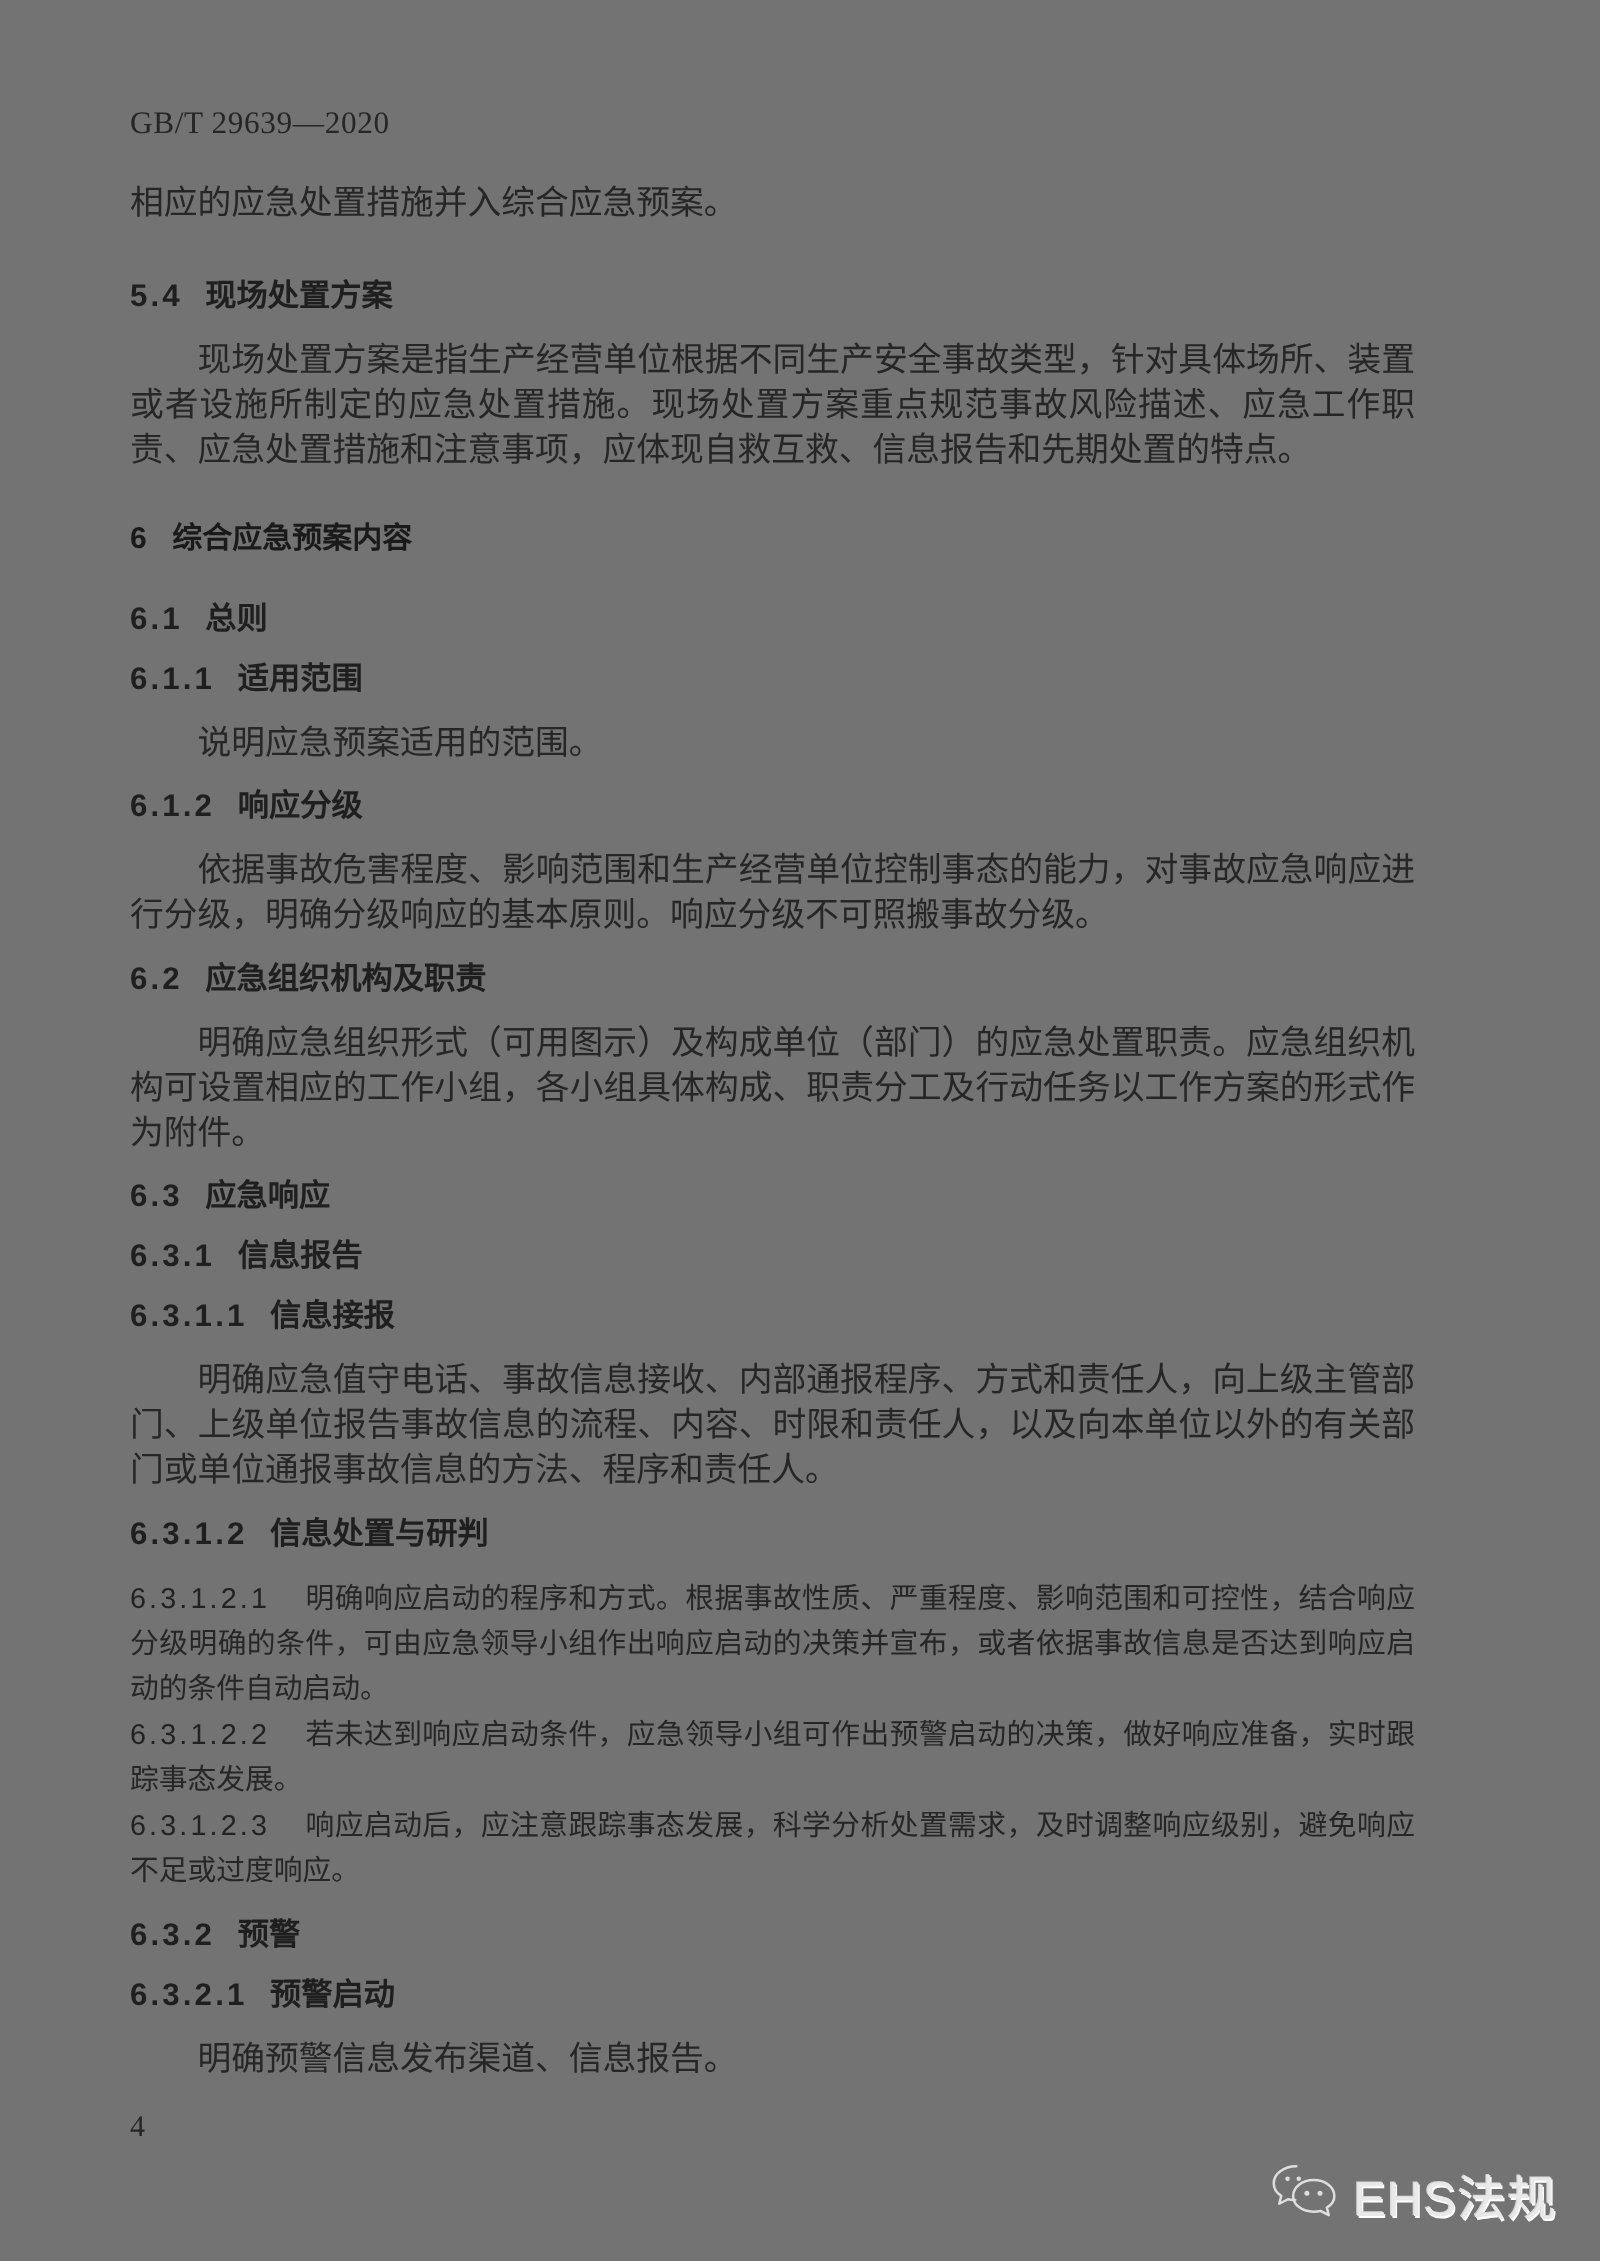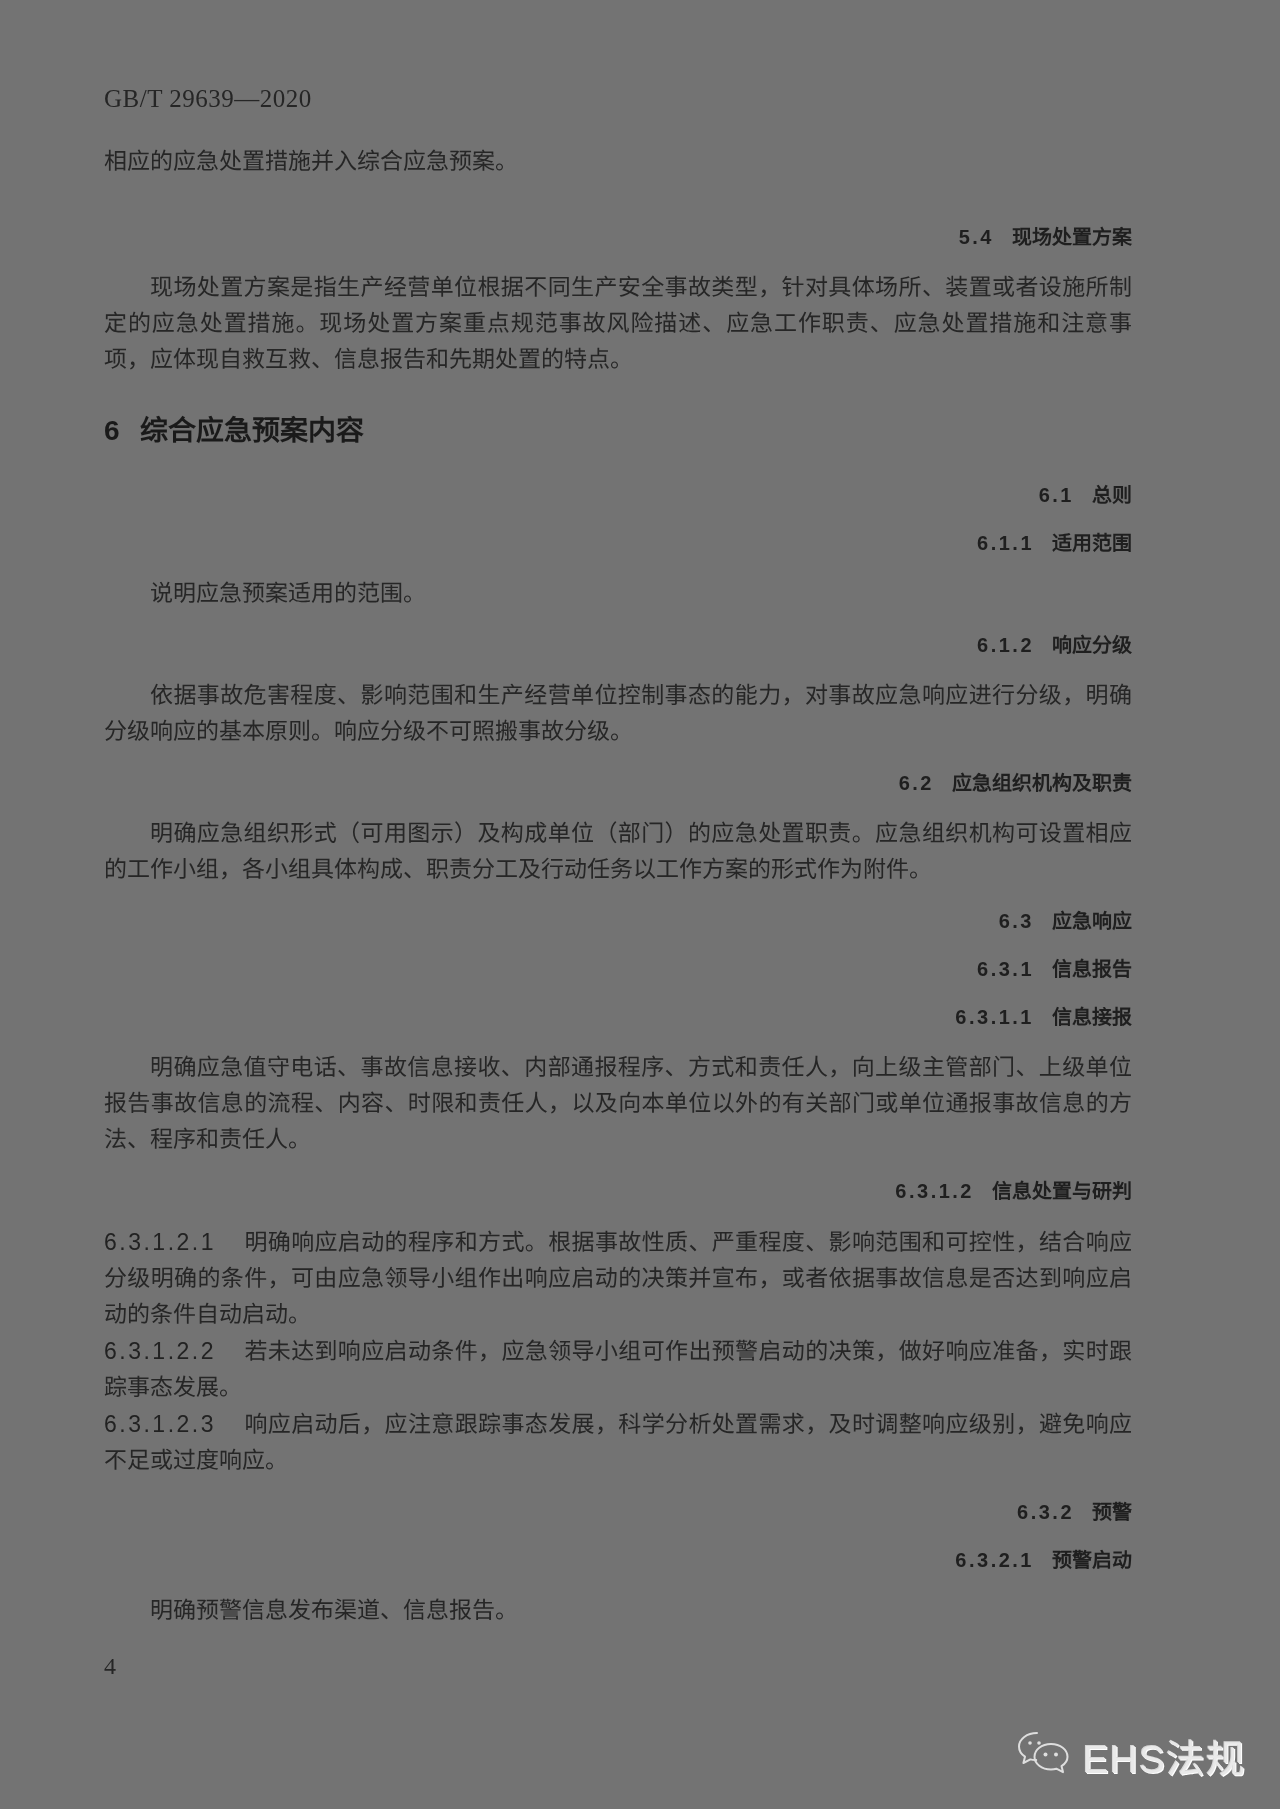--- a/index.html
+++ b/index.html
@@ -18,40 +18,39 @@
     top: 84px;
     width: 1028px;
   }
   .doc-number {
     font-size: 25px;
     line-height: 30px;
     letter-spacing: 0.5px;
     margin: 0 0 30px 0;
   }
   .para {
-    font-size: 23px;
+    font-size: 27px;
     line-height: 36px;
     text-align: justify;
     margin: 0;
   }
   .para.indent { text-indent: 2em; }
   .h-sec {
     font-family: "Liberation Sans", "DejaVu Sans", sans-serif;
     font-weight: 700;
-    font-size: 20px;
+    font-size: 25px;
     line-height: 30px;
     margin: 18px 0 18px 0;
     color: #1f1f1f;
-    text-align: right;
   }
   .h-sec.first { margin-top: 42px; }
   .h-chapter {
     font-family: "Liberation Sans", "DejaVu Sans", sans-serif;
     font-weight: 700;
-    font-size: 28px;
+    font-size: 24px;
     line-height: 34px;
     margin: 36px 0 32px 0;
     color: #1a1a1a;
   }
   .h-sec .num, .h-chapter .num {
     letter-spacing: 2.5px;
     margin-right: 18px;
   }
   .numpara {
     font-size: 23px;

